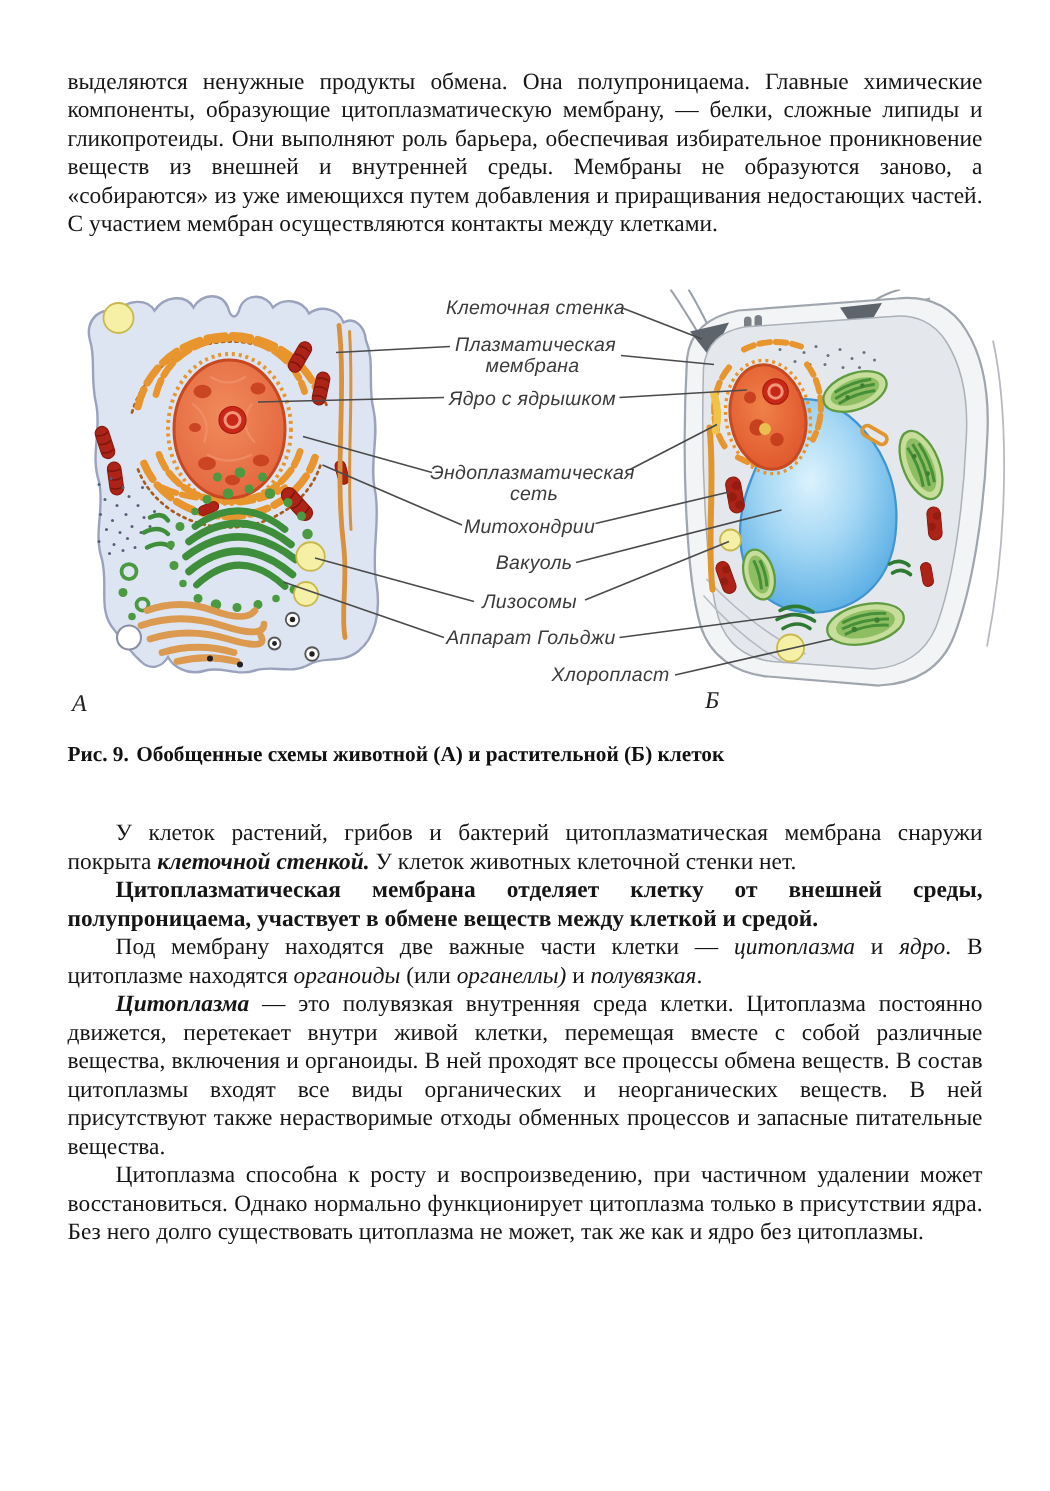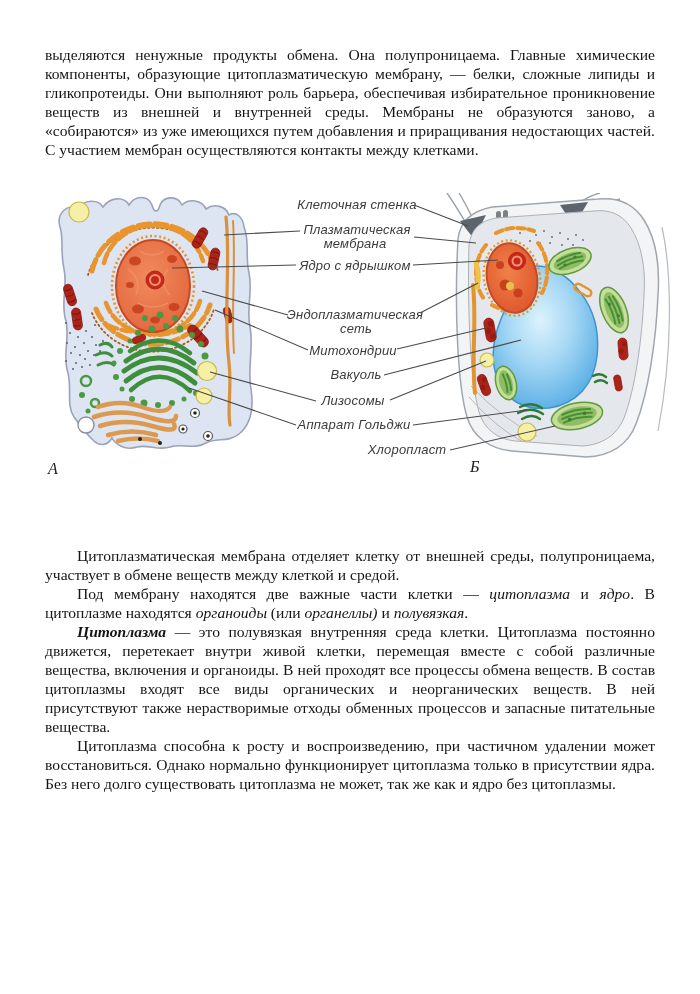--- a/index.html
+++ b/index.html
@@ -15,21 +15,21 @@
   .text-block { position:absolute; left:45px; width:610px; }
   #intro-block { top:45px; }
   #body-block  { top:546px; }
   .para {
     margin:0;
     font-size:15.6px;
     line-height:19px;
     text-align:justify;
   }
   .para.indent { text-indent:32px; }
-  .seg-b  { font-weight:normal; }
+  .seg-b  { font-weight:bold; }
   .seg-i  { font-style:italic; }
   .seg-bi { font-weight:bold; font-style:italic; }
 
   .figure-wrap { position:absolute; left:40px; top:193px; width:630px; height:292px;font-style:italic; }
   .figure-wrap svg { display:block; }
 
   .caption {
     position:absolute; left:45px; top:494px; width:610px;
     font-size:14.2px; line-height:18px; font-weight:bold; color:#111;
   }
@@ -403,21 +403,25 @@
         <line class="ldr" x1="256" y1="232" x2="149" y2="195"></line>
         <line class="ldr" x1="373" y1="232" x2="487" y2="217"></line>
         <line class="ldr" x1="410" y1="257" x2="515" y2="233"></line>
       </g>
 
       <text class="panel-letter" x="8" y="281">А</text>
       <text class="panel-letter" x="430" y="279">Б</text>
     </svg>
   </div>
 
+  <div class="caption">
+    <span>Рис. 9.</span><span>Обобщенные схемы животной (А) и растительной (Б) клеток</span>
+  </div>
 
   <div class="text-block" id="body-block">
+      <p class="para indent"><span>У клеток растений, грибов и бактерий цитоплазматическая мембрана снаружи покрыта </span><span class="seg-bi">клеточной стенкой.</span><span> У клеток животных клеточной стенки нет.</span></p>
       <p class="para indent"><span class="seg-b">Цитоплазматическая мембрана отделяет клетку от внешней среды, полупроницаема, участвует в обмене веществ между клеткой и средой.</span></p>
       <p class="para indent"><span>Под мембрану находятся две важные части клетки — </span><span class="seg-i">цитоплазма</span><span> и </span><span class="seg-i">ядро</span><span>. В цитоплазме находятся </span><span class="seg-i">органоиды</span><span> (или </span><span class="seg-i">органеллы)</span><span> и </span><span class="seg-i">полувязкая</span><span>.</span></p>
       <p class="para indent"><span class="seg-bi">Цитоплазма</span><span> — это полувязкая внутренняя среда клетки. Цитоплазма постоянно движется, перетекает внутри живой клетки, перемещая вместе с собой различные вещества, включения и органоиды. В ней проходят все процессы обмена веществ. В состав цитоплазмы входят все виды органических и неорганических веществ. В ней присутствуют также нерастворимые отходы обменных процессов и запасные питательные вещества.</span></p>
       <p class="para indent"><span>Цитоплазма способна к росту и воспроизведению, при частичном удалении может восстановиться. Однако нормально функционирует цитоплазма только в присутствии ядра. Без него долго существовать цитоплазма не может, так же как и ядро без цитоплазмы.</span></p>
     </div>
 
 </div>
 
 </body></html>

